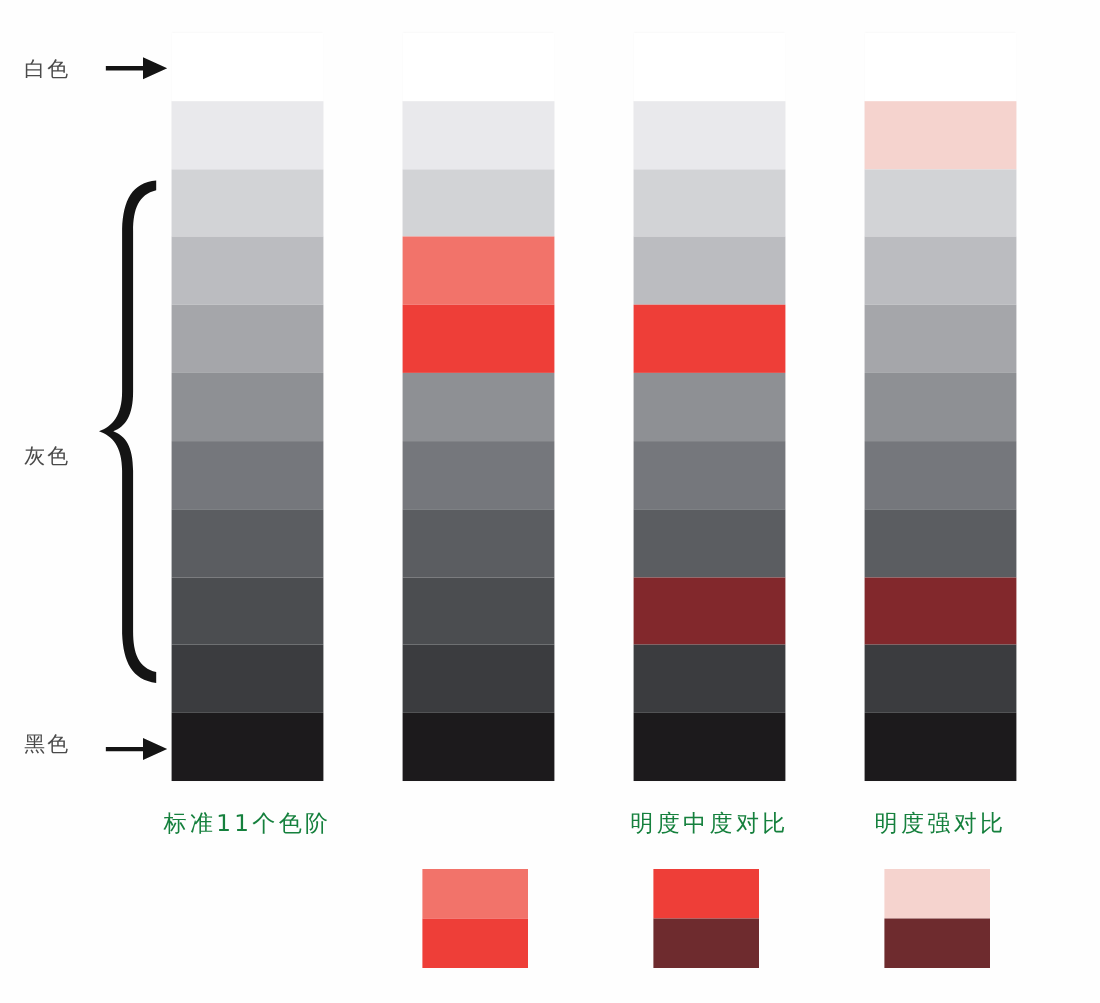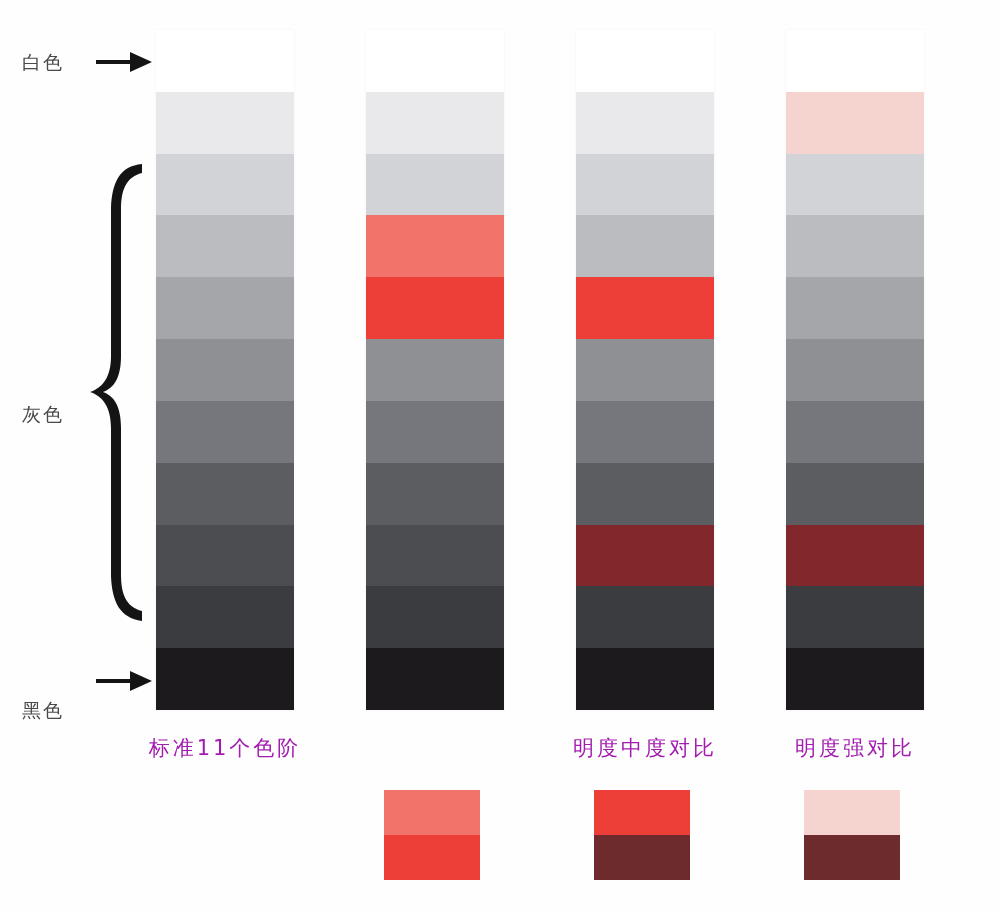--- a/index.html
+++ b/index.html
@@ -33,36 +33,36 @@
   .side-label{
     position:absolute;
     font-size:19px;
     color:#4a4a4a;
     letter-spacing:2px;
     white-space:nowrap;
     font-family:Liberation Serif, serif;
   }
   #label-white{left:22px;top:50px;}
   #label-gray{left:22px;top:402px;}
-  #label-black{left:22px;top:698px;}
+  #label-black{left:22px;top:664px;}
 
   .arrow-wrap{position:absolute;}
   #arrow-white{left:96px;top:50px;}
   #arrow-black{left:96px;top:669px;}
 
   .brace-wrap{position:absolute;left:86px;top:160px;}
 
   
   .caption{
     position:absolute;
     top:734px;
     width:230px;
     text-align:center;
     font-size:21px;
-    color:#a21caf;
+    color:#15803d;
     letter-spacing:3px;
     font-family:"DejaVu Sans",sans-serif;
     white-space:nowrap;
   }
   .cap1{left:110px;}
   .cap2{left:320px;}
   .cap3{left:530px;}
   .cap4{left:740px;}
 
   

